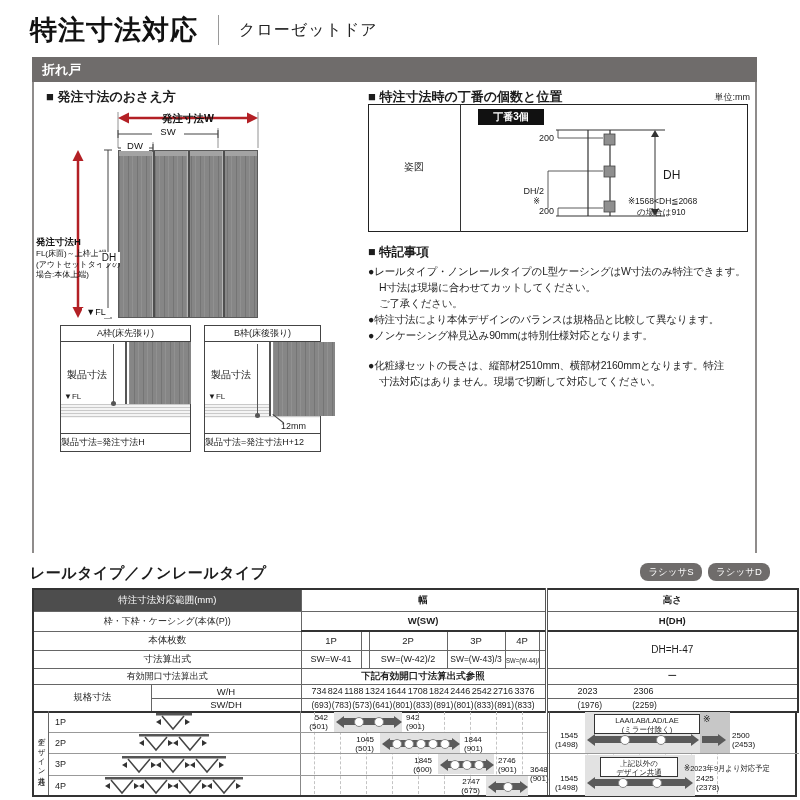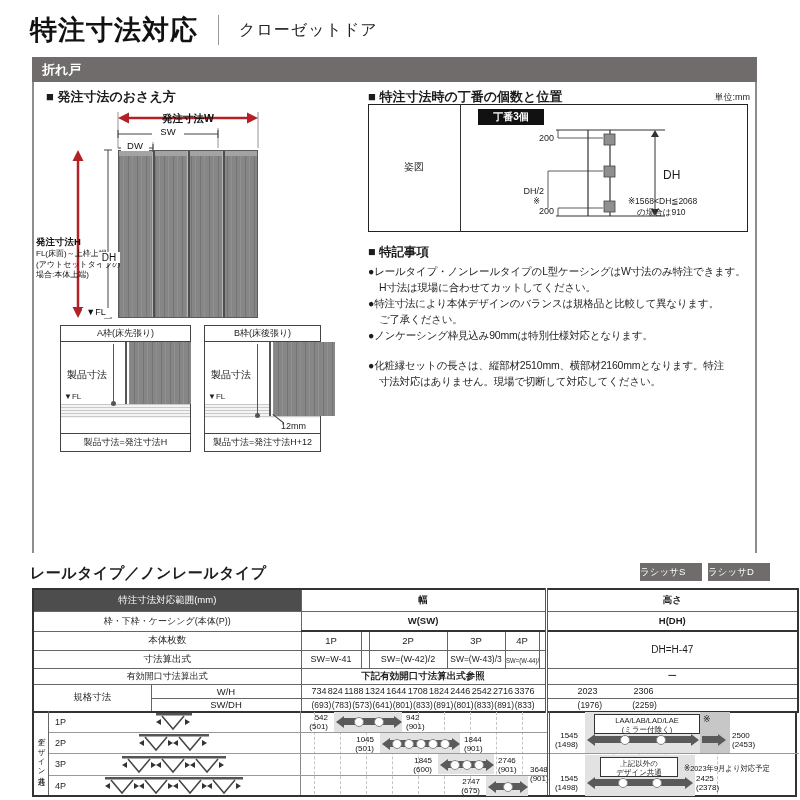--- a/index.html
+++ b/index.html
@@ -30,21 +30,21 @@
                    font-size:10.5px; font-weight:bold; color:#111; }
   .h-block { position:absolute; left:36px; top:236px; width:88px; font-size:8px; line-height:1.35; color:#111; }
   .h-block .b1 { font-size:9.5px; font-weight:bold; }
 
   
   .fa { position:absolute; left:60px; top:325px; display:flex; }
   .fcol { width:131px; }
   .fcol + .fcol { margin-left:-1px;padding-left:14px; }
   .fhead { height:17px; border:1px solid #444; font-size:9px; text-align:center; line-height:15px; background:#fff; }
   .fbody { height:92px; border:1px solid #444; border-top:none; position:relative; background:#fff; }
-  .ffoot { height:18px; border:1px solid #444; border-top:none; font-size:9px; text-align:center; line-height:17px; }
+  .ffoot { height:18px; border:1px solid #444; border-top:none; font-size:9px; line-height:17px; }
   .floor { position:absolute; left:0; top:62px; width:100%; height:14px;
            background:repeating-linear-gradient(180deg,#c9c9c9 0 1px,#f4f4f4 1px 3px); }
   .leaf { position:absolute; left:64px; top:0; width:66px;
           box-shadow: inset 2px 0 0 #555, inset 4px 0 0 #ffffff; }
   .parrow { position:absolute; left:52px; top:2px; width:1px; background:#555; }
   .parrow::after { content:''; position:absolute; bottom:-2px; left:-2px; width:5px; height:5px;
                    border-radius:50%; background:#555; }
   .plabel { position:absolute; left:6px; top:26px; font-size:10px; }
   .fl-s { position:absolute; left:3px; top:50px; font-size:8px; }
   .gap12-label { position:absolute; left:76px; top:79px; font-size:9px; }
@@ -62,22 +62,22 @@
 
   
   .nt-heading { position:absolute; left:368px; top:244px; font-size:12.5px; font-weight:bold; }
   .nt-list { position:absolute; left:368px; top:263px; width:400px; font-size:10.5px;
              line-height:16px; letter-spacing:-0.2px; }
   .nt-line.indent { padding-left:11px; }
   .nt-gap { height:14px; }
 
   
   .rail-heading { position:absolute; left:30px; top:564px; font-size:15px; font-weight:bold; letter-spacing:.5px; }
-  .badge { position:absolute; top:563px; width:62px; height:18px; background:#6f6c6b; border-radius:0;
-           color:#fff; font-size:9.5px; line-height:18px; }
+  .badge { position:absolute; top:563px; width:62px; height:18px; background:#6f6c6b; border-radius:8px;
+           color:#fff; font-size:9.5px; text-align:center; line-height:18px; }
   table.spec { position:absolute; left:32px; top:588px; width:765px; border-collapse:collapse;
                table-layout:fixed; border:2px solid #333; }
   table.spec td { border:1px solid #666; text-align:center; padding:0; overflow:hidden;
                   font-size:9.5px; white-space:nowrap; }
   td.dark { background:#4d4d4d; color:#fff; font-size:10px; }
   td.hcell { font-size:12px; font-weight:bold; }
   td.big { font-size:13px; font-weight:bold; border-bottom:2px solid #333 !important; }
   td.dbl { border-left:3px double #555 !important; }
   .flexvals { display:flex; justify-content:space-between; padding:0 10px; font-size:9px; }
   .flexvals span { flex:0 0 auto; }
@@ -243,22 +243,22 @@
 
     <text x="168" y="100" font-size="8.5">※1568&lt;DH≦2068</text>
     <text x="177" y="111" font-size="8.5">の場合は910</text>
   </svg>
   <div class="hg-badge">丁番3個</div>
 
   <div class="nt-heading">■ 特記事項</div>
   <div class="nt-list">
     <div class="nt-line">●レールタイプ・ノンレールタイプのL型ケーシングはW寸法のみ特注できます。</div>
     <div class="nt-line indent">H寸法は現場に合わせてカットしてください。</div>
+    <div class="nt-line indent">ご了承ください。</div>
     <div class="nt-line">●特注寸法により本体デザインのバランスは規格品と比較して異なります。</div>
-    <div class="nt-line indent">ご了承ください。</div>
     <div class="nt-line">●ノンケーシング枠見込み90mmは特別仕様対応となります。</div>
     <div class="nt-gap"></div>
     <div class="nt-line">●化粧縁セットの長さは、縦部材2510mm、横部材2160mmとなります。特注</div>
     <div class="nt-line indent">寸法対応はありません。現場で切断して対応してください。</div>
   </div>
 
   <div class="rail-heading">レールタイプ／ノンレールタイプ</div>
   <div class="badge" style="left:640px;">ラシッサS</div>
   <div class="badge" style="left:708px;">ラシッサD</div>
 

